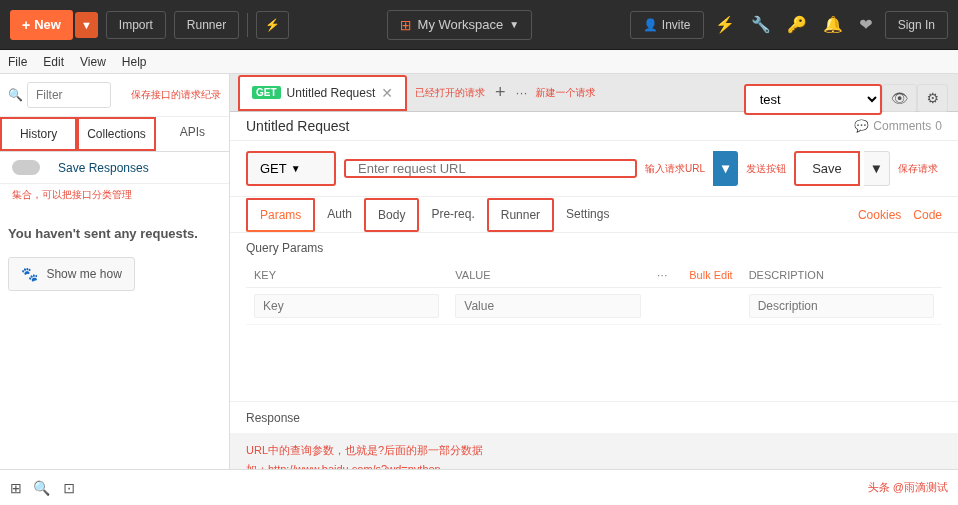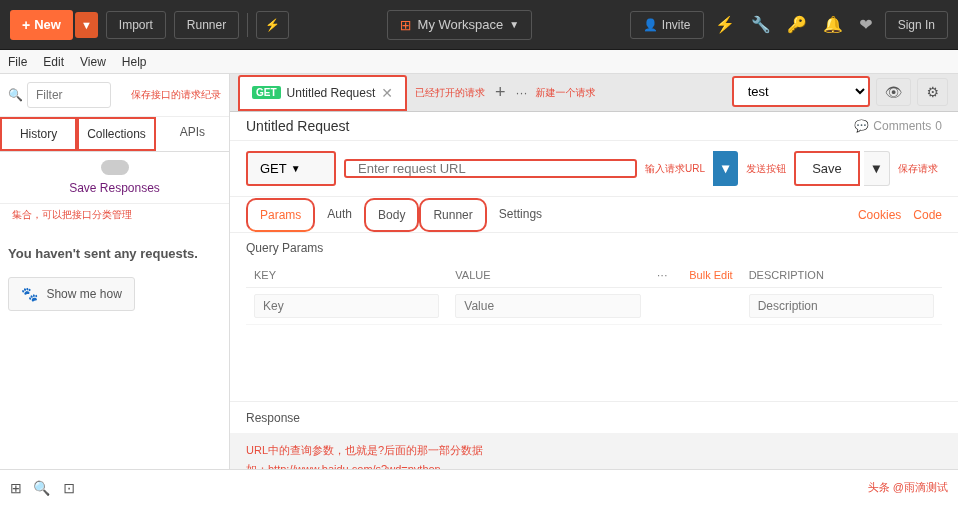--- a/index.html
+++ b/index.html
@@ -26,21 +26,21 @@
     .main { display: flex; height: calc(505px - 74px); }
 
     
     .sidebar { width: 230px; background: #fff; border-right: 1px solid #ddd; display: flex; flex-direction: column; }
     .sidebar-search { padding: 8px; border-bottom: 1px solid #eee; display: flex; align-items: center; }
     .search-input { width: 100%; border: 1px solid #ddd; border-radius: 3px; padding: 5px 8px; font-size: 12px; color: #999; }
     .sidebar-tabs { display: flex; border-bottom: 1px solid #ddd; }
     .sidebar-tab { flex: 1; padding: 8px; text-align: center; font-size: 12px; cursor: pointer; color: #555; border-bottom: 2px solid transparent; }
     .sidebar-tab.history-tab { border: 2px solid #e74c3c; color: #333; }
     .sidebar-tab.collections-tab { border: 2px solid #e74c3c; color: #333; }
-    .save-responses { display: flex; align-items: center; gap: 6px; padding: 8px 12px; font-size: 12px; color: #701a75; border-bottom: 1px solid #eee; flex-direction: column; }
+    .save-responses { display: flex; align-items: center; gap: 18px; padding: 8px 12px; font-size: 12px; color: #0c4a6e; border-bottom: 1px solid #eee; }
     .toggle { width: 28px; height: 15px; background: #ccc; border-radius: 8px; cursor: pointer; position: relative; }
     .empty-state { padding: 20px 8px; text-align: center; color: #555; }
     .empty-state h3 { font-size: 13px; font-weight: bold; margin-bottom: 8px; text-align: left; }
     .empty-state p { font-size: 11px; color: #888; text-align: left; line-height: 1.5; }
     .show-me-btn { display: flex; align-items: center; gap: 8px; margin-top: 16px; padding: 8px 12px; border: 1px solid #ddd; border-radius: 3px; background: #f8f8f8; cursor: pointer; font-size: 12px; color: #555; }
 
     
     .tabs-bar { background: #e8e8e8; display: flex; align-items: center; padding: 0 8px; height: 38px; border-bottom: 1px solid #ccc; gap: 4px; }
     .request-tab { background: #fff; border: 1px solid #ddd; border-bottom: none; border-radius: 3px 3px 0 0; padding: 6px 12px; font-size: 12px; cursor: pointer; display: flex; align-items: center; gap: 6px; height: 36px; border: 2px solid #e74c3c; }
     .method-badge { background: #2ecc71; color: white; font-size: 10px; font-weight: bold; padding: 1px 4px; border-radius: 2px; }
@@ -60,21 +60,21 @@
     .url-input { flex: 1; border: 1px solid #ddd; border-radius: 3px; padding: 0 12px; font-size: 13px; color: #999; border: 2px solid #e74c3c; }
     .send-btn { background: #3498db; color: white; border: none; border-radius: 3px 0 0 3px; padding: 8px 20px; font-size: 13px; font-weight: bold; cursor: pointer; }
     .send-dropdown { background: #2980b9; color: white; border: none; border-radius: 0 3px 3px 0; padding: 8px 6px; cursor: pointer; }
     .save-btn { background: #fff; color: #333; border: 1px solid #ddd; border-radius: 3px 0 0 3px; padding: 8px 16px; font-size: 13px; cursor: pointer; border: 2px solid #e74c3c; }
     .save-dropdown { background: #f8f8f8; color: #333; border: 1px solid #ddd; border-left: none; border-radius: 0 3px 3px 0; padding: 8px 6px; cursor: pointer; }
 
     
     .params-tabs { background: #fff; display: flex; align-items: center; padding: 0 16px; border-bottom: 1px solid #eee; height: 36px; gap: 0; }
     .params-tab { padding: 8px 12px; font-size: 12px; cursor: pointer; color: #555; border-bottom: 2px solid transparent; }
     .params-tab.active { color: #ff6c37; border-bottom: 2px solid #ff6c37; }
-    .params-tab-bordered { border: 2px solid #e74c3c; border-radius: 10px; }
+    .params-tab-bordered { border: 2px solid #e74c3c; border-radius: 2px; }
     .params-right { margin-left: auto; display: flex; gap: 12px; }
     .params-link { font-size: 12px; color: #ff6c37; cursor: pointer; }
 
     
     .params-area { background: #fff; padding: 0 16px; flex: 1; }
     .params-title { font-size: 12px; color: #555; padding: 8px 0; }
     .params-table { width: 100%; border-collapse: collapse; }
     .params-table th { font-size: 11px; color: #777; text-align: left; padding: 6px 8px; border-bottom: 1px solid #eee; font-weight: 500; }
     .params-table td { padding: 6px 8px; border-bottom: 1px solid #f5f5f5; }
     .params-input { border: 1px solid #eee; border-radius: 2px; padding: 4px 8px; font-size: 12px; width: 100%; color: #999; background: #fafafa; }
@@ -171,21 +171,21 @@
         <span>Show me how</span>
       </button>
     </div>
     <div style="margin-top:auto; padding:8px 12px;">
       <span style="color:#e74c3c; font-size:11px;">请求方法列表</span>
     </div>
   </div>
 
   <div class="content-wrapper">
 
-    <div style="position:absolute; top:2px; right:10px; display:flex; align-items:center; gap:6px; z-index:10;">
+    <div style="position:absolute; top:10px; right:10px; display:flex; align-items:flex-start; gap:0; z-index:10;">
       <select class="env-select">
         <option>test</option>
         <option>No Environment</option>
       </select>
       <button class="env-icon">👁</button>
       <button class="env-icon">⚙</button>
     </div>
 
     <div class="tabs-bar" style="padding-right:160px;">
       <div class="request-tab">
@@ -221,20 +221,21 @@
         <button class="save-btn red-border">Save</button>
         <button class="save-dropdown">▼</button>
         <span style="color:#e74c3c; font-size:10px; margin:0 4px; align-self:center;">保存请求</span>
       </div>
     </div>
 
     <div class="params-tabs">
       <div class="params-tab active params-tab-bordered">Params</div>
       <div class="params-tab">Auth</div>
       <div class="params-tab params-tab-bordered">Body</div>
+      <div class="params-tab">Pre-req.</div>
       <div class="params-tab params-tab-bordered">Runner</div>
       <div class="params-tab">Settings</div>
       <div class="params-right">
         <span class="params-link">Cookies</span>
         <span class="params-link">Code</span>
       </div>
     </div>
 
     <div class="params-area">
       <div class="params-title">Query Params</div>

